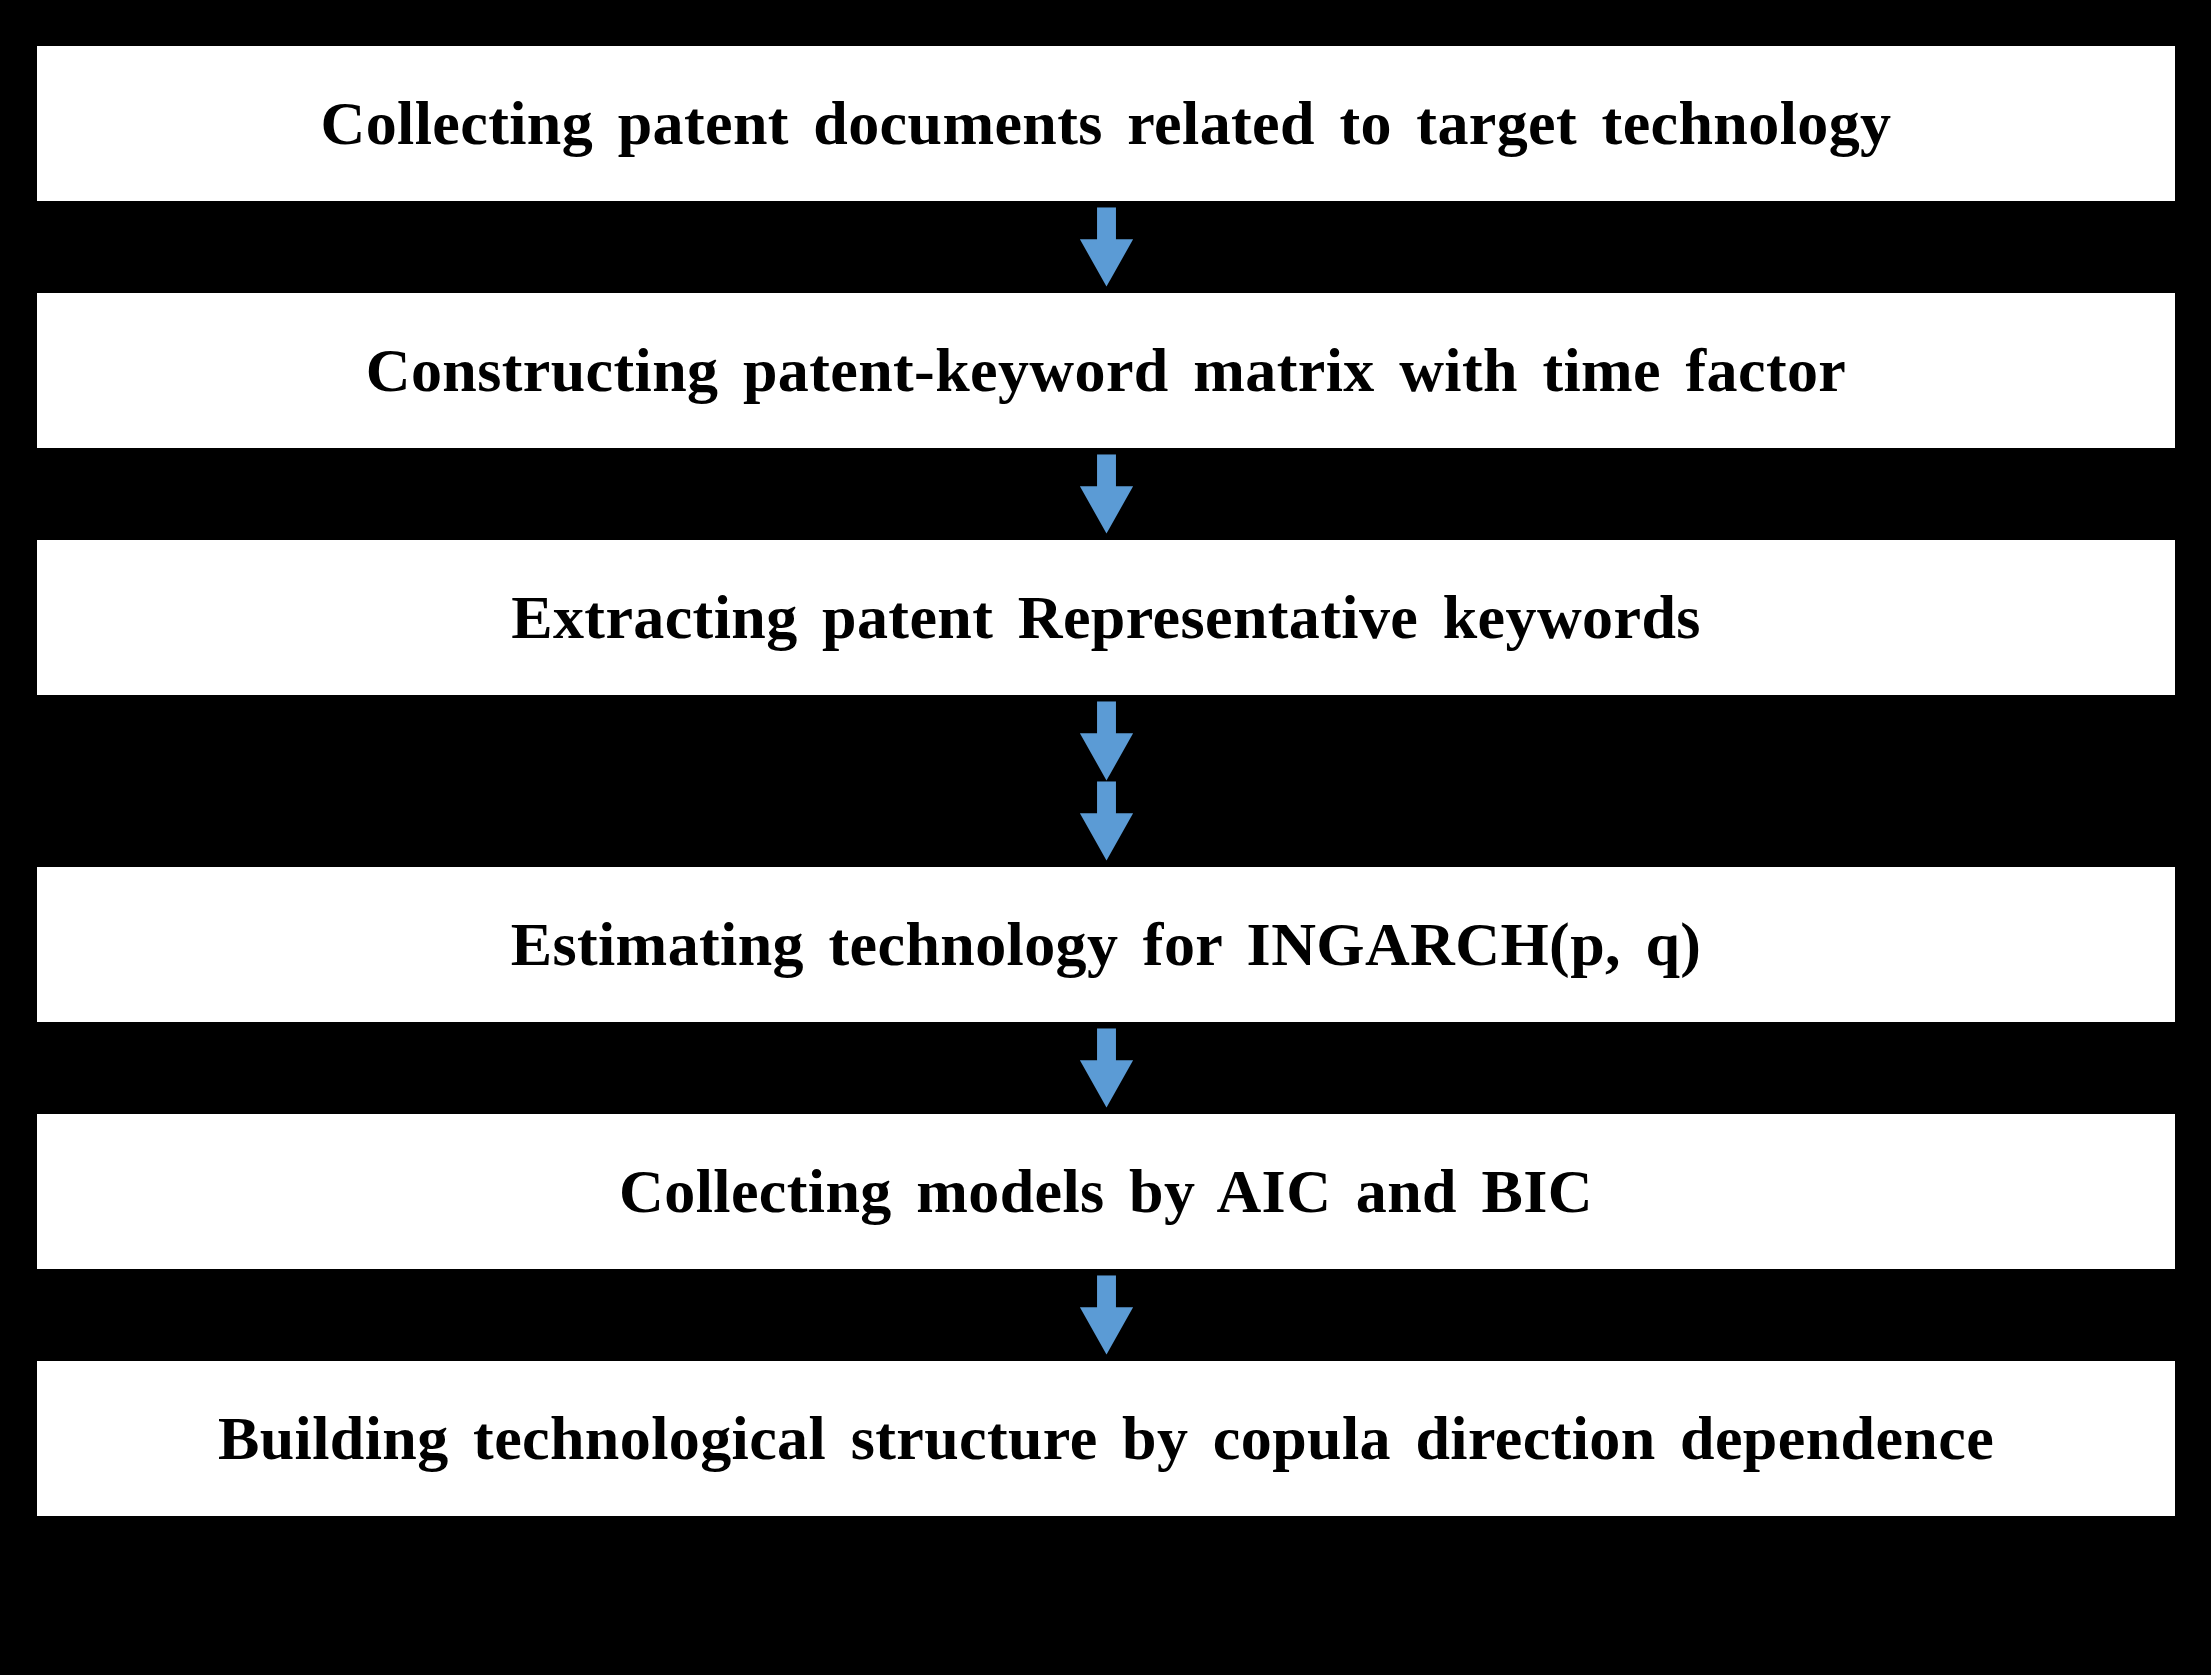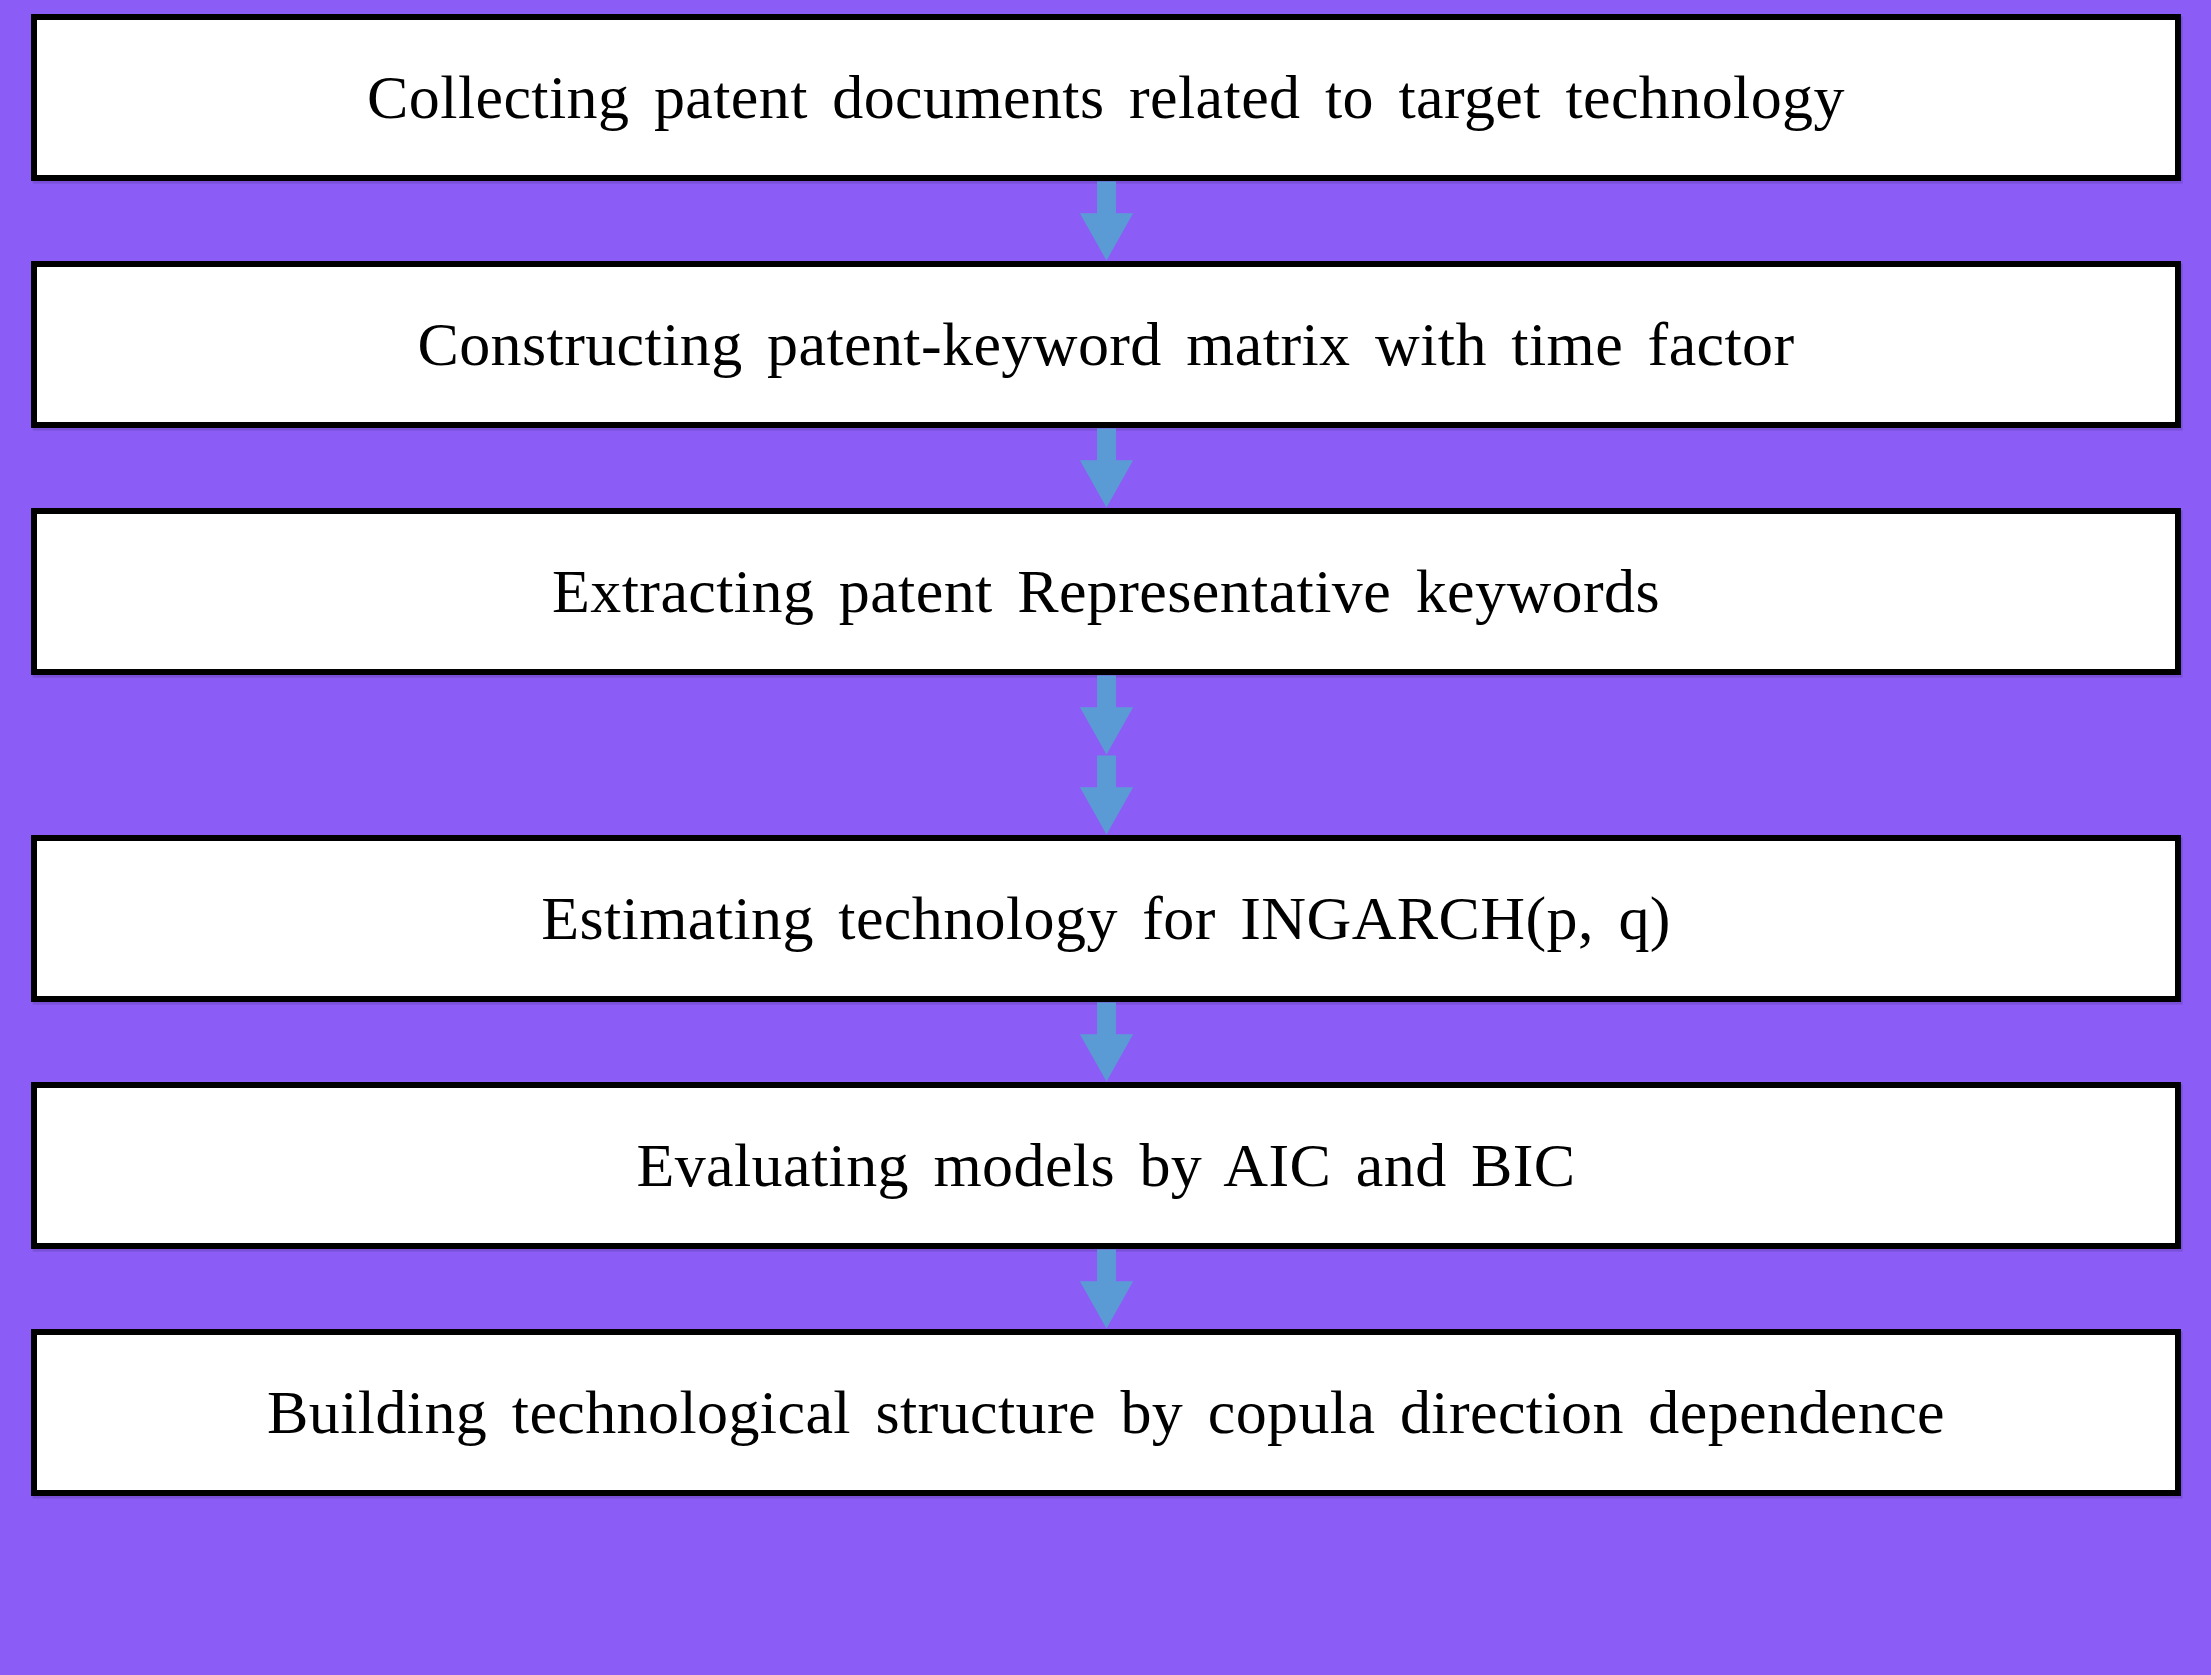--- a/index.html
+++ b/index.html
@@ -4,26 +4,27 @@
 <style>
   * { margin: 0; padding: 0; box-sizing: border-box; }
   html, body {
     background: #ffffff;
     font-family: "Liberation Serif", "DejaVu Serif", serif;
   }
   .flowchart {
     position: relative;
     width: 2212px;
     height: 1676px;
-    background: #8b5cf6;
+    background: #000000;
     display: flex;
     flex-direction: column;
     align-items: center;
-    padding-top: 14px;
+    padding-top: 40px;
     overflow: hidden;
+    font-weight: bold;
   }
   .flow-box {
     width: 2150px;
     height: 167px;
     border: 6px solid #000000;
     background: #ffffff;
     display: flex;
     align-items: center;
     justify-content: center;
     box-shadow: 1.7px 2.6px 0 rgba(0,0,0,0.12);
@@ -97,21 +98,21 @@
   </div>
 
   <div class="arrow-wrap">
     <svg class="arrow-svg" width="55" height="80" viewBox="0 0 64 92">
       <rect x="21" y="0" width="22" height="40" fill="#5B9BD5"></rect>
       <polygon points="1,37 63,37 32,92" fill="#5B9BD5"></polygon>
     </svg>
   </div>
 
   <div class="flow-box">
-    <span class="label">Evaluating models by AIC and BIC</span>
+    <span class="label">Collecting models by AIC and BIC</span>
   </div>
 
   <div class="arrow-wrap">
     <svg class="arrow-svg" width="55" height="80" viewBox="0 0 64 92">
       <rect x="21" y="0" width="22" height="40" fill="#5B9BD5"></rect>
       <polygon points="1,37 63,37 32,92" fill="#5B9BD5"></polygon>
     </svg>
   </div>
 
   <div class="flow-box">

